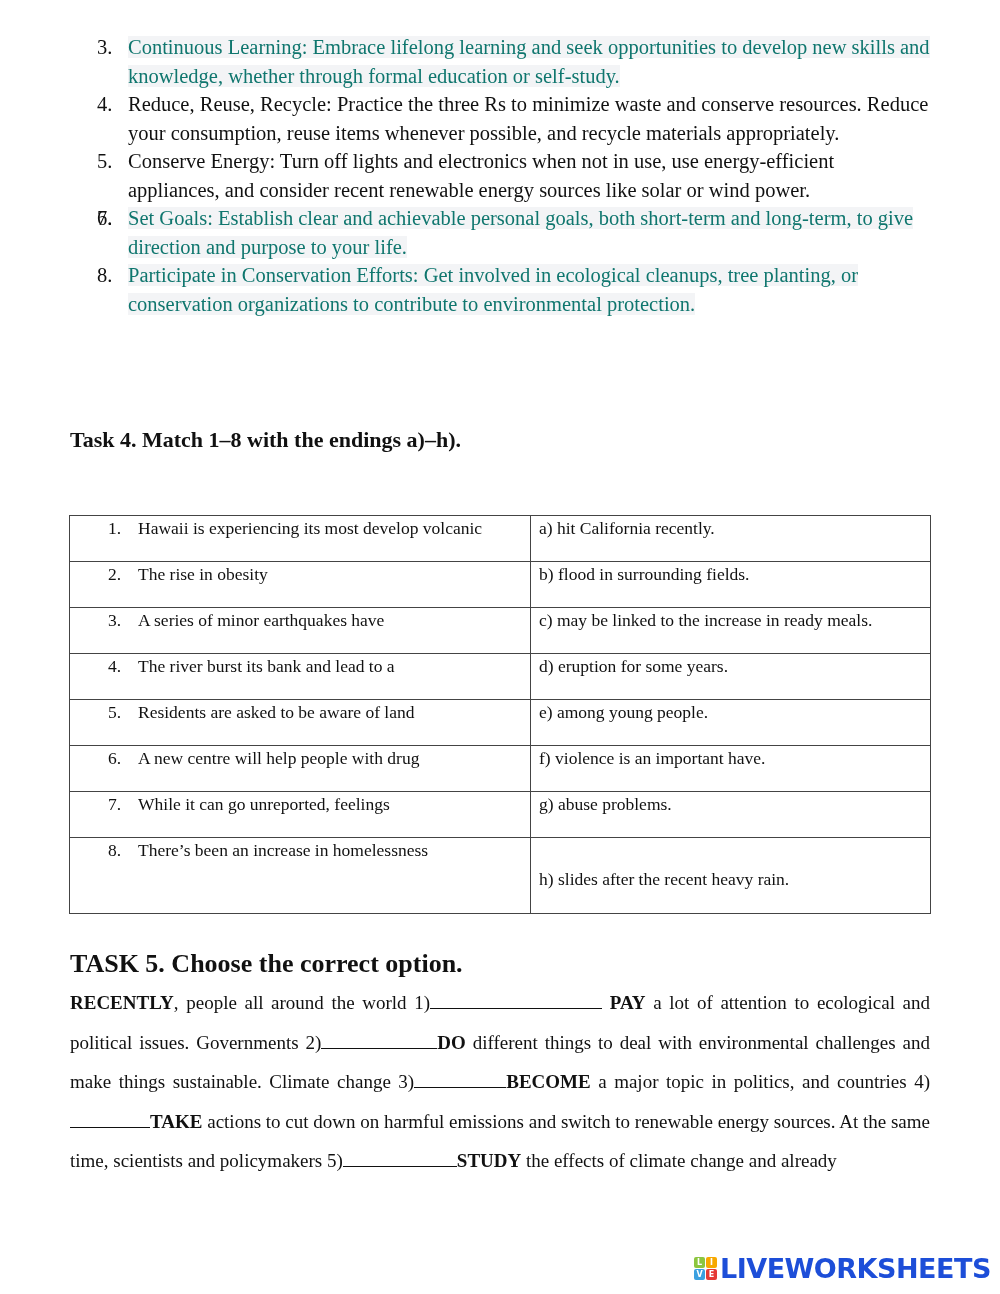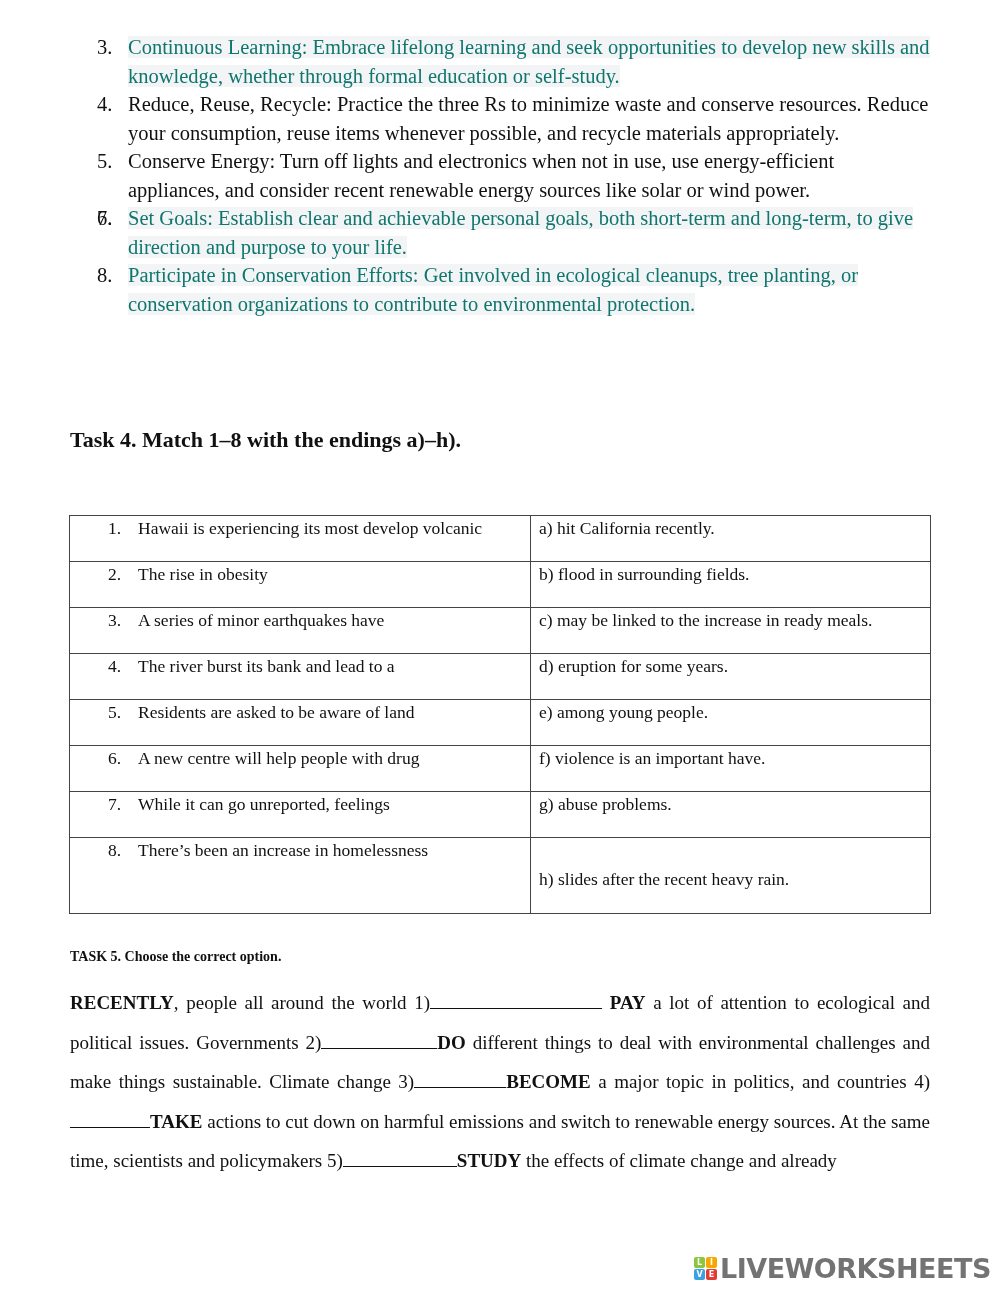--- a/index.html
+++ b/index.html
@@ -11,28 +11,28 @@
   .li.hl .txt { background: #f3f4f6; color: #0f766e; box-decoration-break: clone; -webkit-box-decoration-break: clone; }
   .li.hl .num { color: #111; }
   .task4-title { position: absolute; left: 70px; top: 427px; font-weight: bold; font-size: 22px; }
   table.match { position: absolute; left: 69px; top: 515px; width: 862px; border-collapse: collapse; font-size: 17.5px; }
   table.match td { border: 1px solid #444; vertical-align: top; padding: 2px 8px 0 8px; line-height: 21px; height: 43px; }
   table.match td.left { width: 414px; padding-left: 38px; position: relative; }
   table.match td.left .n { position: absolute; left: 38px; }
   table.match td.left .t { display: block; padding-left: 30px; }
   table.match tr.last td { height: 67px; }
   table.match tr.last td.right { vertical-align: middle; padding-top: 8px; }
-  .task5-title { position: absolute; left: 70px; top: 949px; font-weight: bold; font-size: 14px; }
+  .task5-title { position: absolute; left: 70px; top: 949px; font-weight: bold; font-size: 26px; }
   .para { position: absolute; left: 70px; top: 983px; width: 860px; font-size: 19px; line-height: 39.5px; text-align: justify; }
   .para b { font-weight: bold; }
   .blank { display: inline-block; border-bottom: 1px solid #111; height: 1em; vertical-align: baseline; }
   .logo { position: absolute; left: 694px; top: 1254px; height: 28px; display: flex; align-items: center; }
   .logo-grid { display: grid; grid-template-columns: 11px 11px; grid-template-rows: 11px 11px; gap: 1px; margin-right: 3px; }
   .logo-grid span { display: flex; align-items: center; justify-content: center; font-family: "DejaVu Sans", sans-serif; font-size: 8px; font-weight: bold; color: #fff; border-radius: 2px; }
-  .logo-text { font-family: "DejaVu Sans", sans-serif; font-weight: bold; font-size: 27px; color: #737373; letter-spacing: -0.5px; }
+  .logo-text { font-family: "DejaVu Sans", sans-serif; font-weight: bold; font-size: 27px; color: #1d4ed8; letter-spacing: -0.5px; }
 </style>
 </head>
 <body>
 
 <ol class="list">
   <li class="li hl">
     <span class="num">3.</span>
     <span class="txt">Continuous Learning: Embrace lifelong learning and seek opportunities to develop new skills and knowledge, whether through formal education or self-study.</span>
   </li>
   <li class="li">

